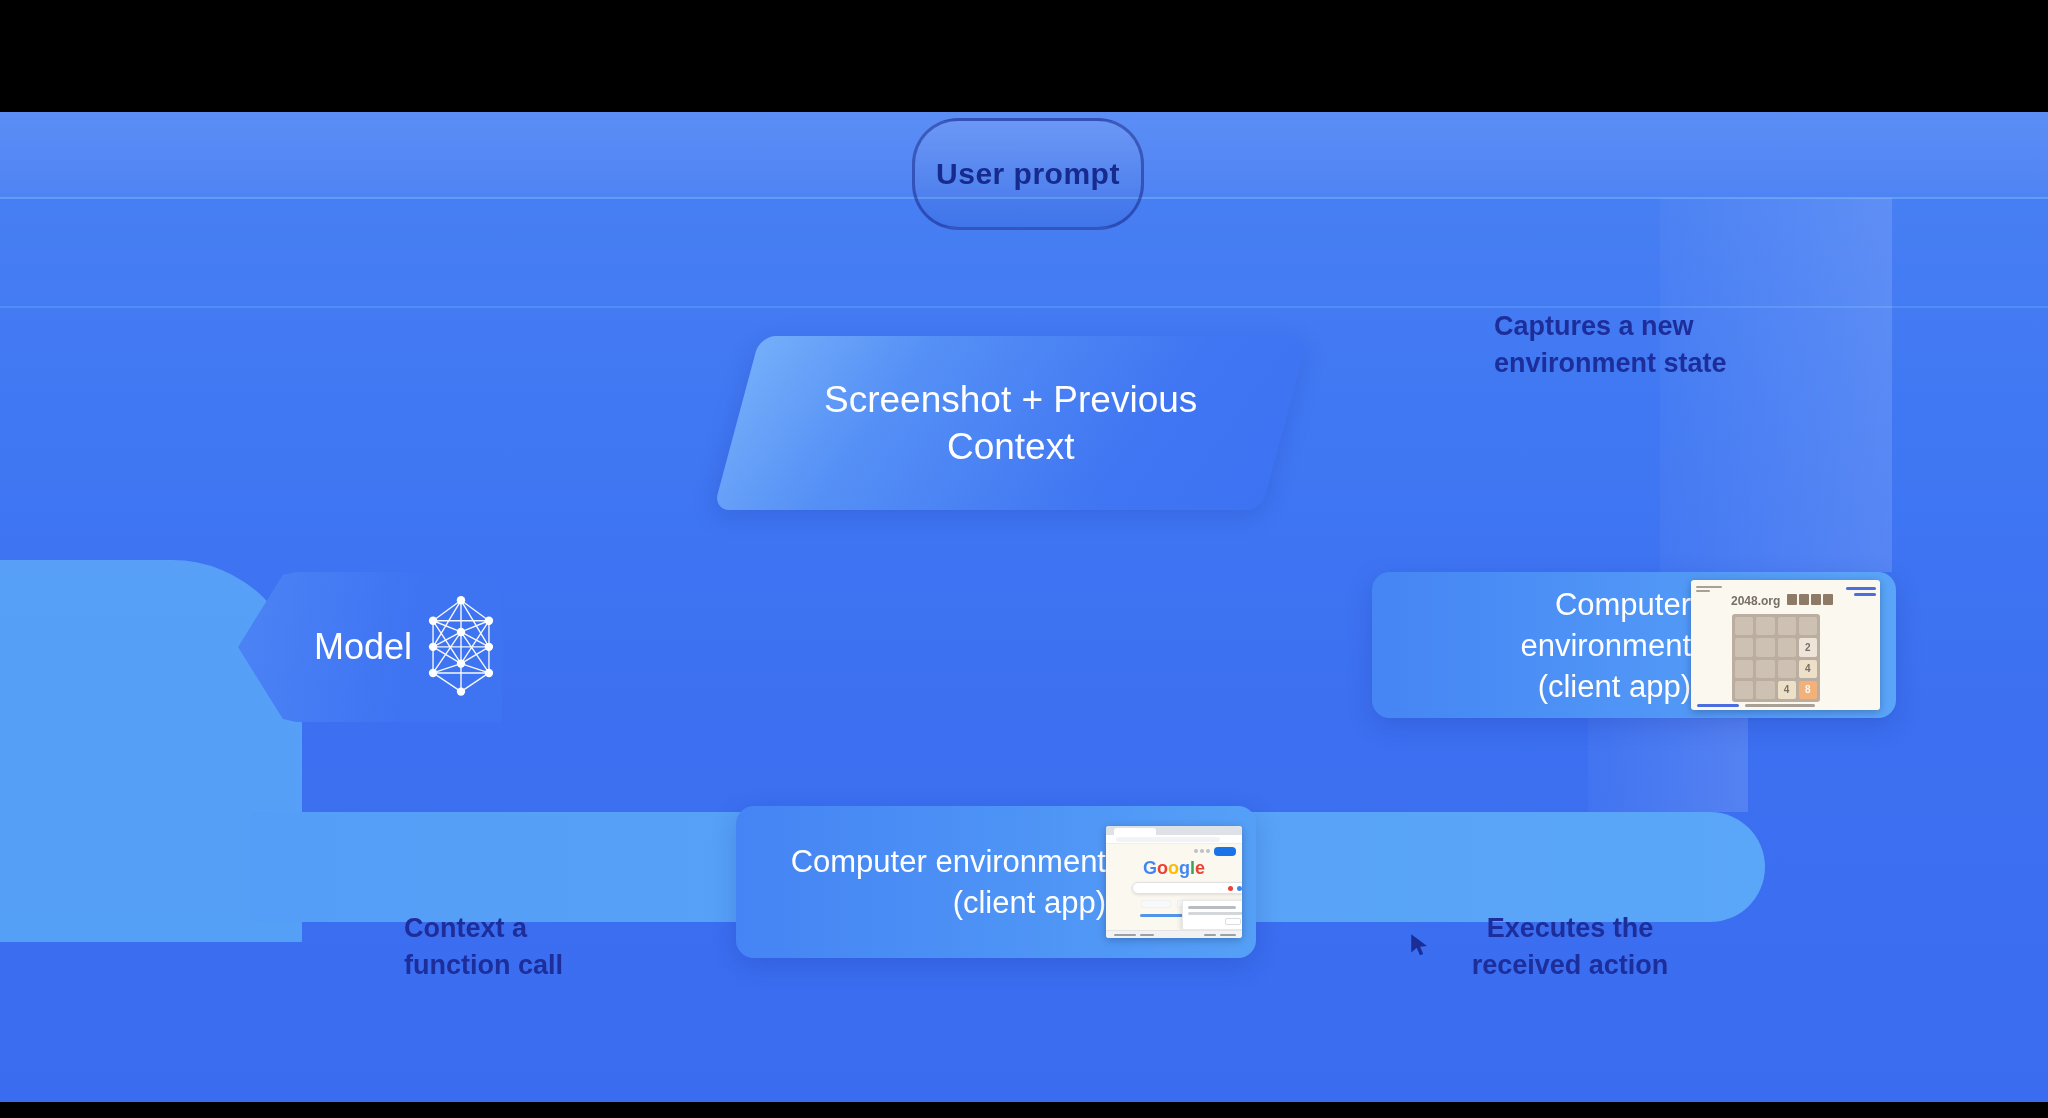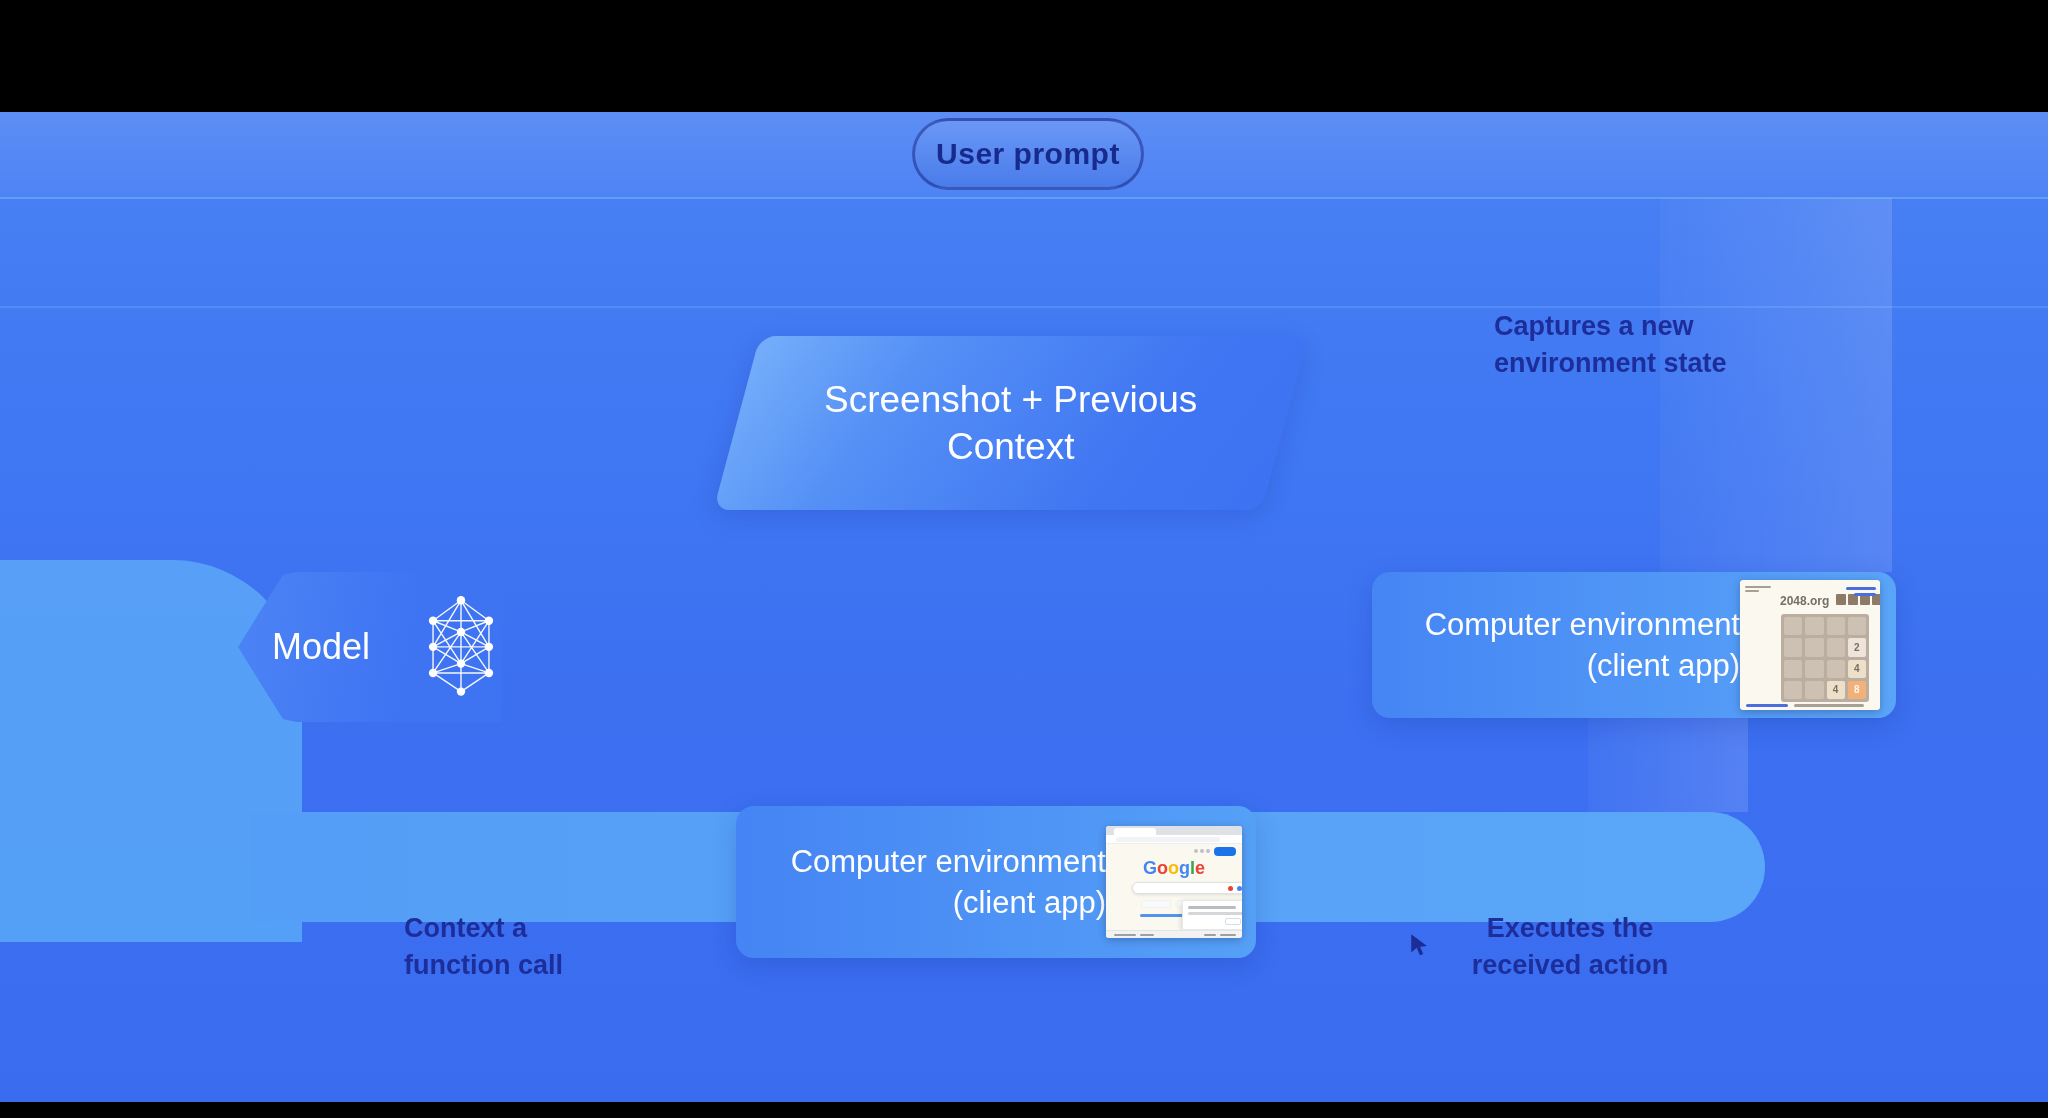--- a/index.html
+++ b/index.html
@@ -18,21 +18,21 @@
   .seam.s1{top:85px;}
   .seam.s2{top:194px;opacity:.6;}
   .wedge-left{position:absolute;left:0;top:448px;width:302px;height:382px;
     background:linear-gradient(180deg,#579ff7,#55a0f7);border-top-right-radius:130px;}
   .band-bottom{position:absolute;left:250px;top:700px;width:1515px;height:110px;
     border-radius:0 55px 55px 0;background:linear-gradient(90deg,#559ef7,#5aa6f8);}
   .conn{position:absolute;background:linear-gradient(90deg,rgba(255,255,255,.03),rgba(255,255,255,.13));}
   .conn.up-right{left:1660px;top:86px;width:232px;height:374px;}
   .conn.box-to-band{left:1588px;top:606px;width:160px;height:94px;}
   
-  .pill{position:absolute;left:912px;top:6px;width:232px;height:72px;border-radius:46px;
+  .pill{position:absolute;left:912px;top:6px;width:232px;height:112px;border-radius:46px;
     border:3px solid rgba(26,42,140,.55);
     background:linear-gradient(180deg,rgba(255,255,255,.10),rgba(0,20,120,.08));
     display:flex;align-items:center;justify-content:center;
     color:#172a8e;font-size:30px;font-weight:700;letter-spacing:.5px;z-index:4;}
   
   .para{position:absolute;left:760px;top:224px;width:548px;height:174px;border-radius:16px;
     transform:skewX(-15deg);transform-origin:left top;
     background:linear-gradient(115deg,#74aefa 0%,#5590f6 28%,#4076f2 72%,#3d72f2 100%);
     box-shadow:0 6px 24px rgba(20,40,140,.18);z-index:3;}
   .para-inner{position:absolute;inset:0;transform:skewX(15deg);display:flex;flex-direction:column;
@@ -40,34 +40,34 @@
   
   .flabel{position:absolute;color:#1d2e9b;font-size:27px;line-height:37px;font-weight:600;z-index:5;}
   .flabel.tl{left:404px;top:198px;}
   .flabel.tr{left:1494px;top:196px;}
   .flabel.bl{left:404px;top:798px;}
   .flabel.br{left:1430px;top:798px;width:280px;text-align:center;}
   
   .model{position:absolute;left:238px;top:460px;width:264px;height:150px;z-index:3;
     clip-path:polygon(0% 50%,17% 2%,22% 0%,100% 0%,100% 100%,22% 100%,17% 98%);
     background:linear-gradient(100deg,#4c84f5 0%,#3e73f2 65%);
-    display:flex;align-items:center;justify-content:space-between;gap:20px;padding-left:34px;}
+    display:flex;align-items:center;justify-content:flex-end;gap:8px;padding-left:34px;}
   .model-label{color:#fff;font-size:36px;font-weight:500;}
   
   .env{position:absolute;border-radius:18px;z-index:3;display:flex;align-items:center;
     box-shadow:0 8px 26px rgba(18,40,140,.20);}
   .env.right{left:1372px;top:460px;width:524px;height:146px;
     background:linear-gradient(90deg,#4585f4 0%,#5aa5f8 100%);}
   .env.bottom{left:736px;top:694px;width:520px;height:152px;
     background:linear-gradient(90deg,#4584f4 0%,#55a0f7 100%);}
   .env-text{flex:1;color:#fff;font-size:31px;line-height:41px;font-weight:500;text-align:right;padding-left:14px;}
   
   .shot{position:relative;background:#faf8ef;border-radius:3px;overflow:hidden;flex:none;
     box-shadow:0 2px 8px rgba(0,0,30,.25);}
-  .shot.s2048{width:140px;height:130px;margin:8px 16px 8px 0;text-decoration:underline;}
+  .shot.s2048{width:189px;height:130px;margin:8px 16px 8px 0;text-decoration:underline;}
   .dash{position:absolute;border-radius:2px;background:#a8a095;}
   .dash.blue{background:#4a6ee0;}
   .t-site{position:absolute;left:40px;top:14px;font-size:12px;font-weight:700;color:#776e65;}
   .scorebox{position:absolute;display:flex;gap:2px;}
   .scorebox i{width:10px;height:11px;background:#8d7b68;border-radius:1px;}
   .grid2048{position:absolute;left:41px;top:34px;width:88px;height:88px;background:#bbada0;border-radius:3px;
     display:grid;grid-template-columns:repeat(4,1fr);grid-template-rows:repeat(4,1fr);gap:3px;padding:3px;}
   .grid2048 .cell{background:#cdc1b4;border-radius:2px;display:flex;align-items:center;justify-content:center;
     font-size:10px;font-weight:700;color:#776e65;}
   .grid2048 .cell.v2{background:#eee4da;}

